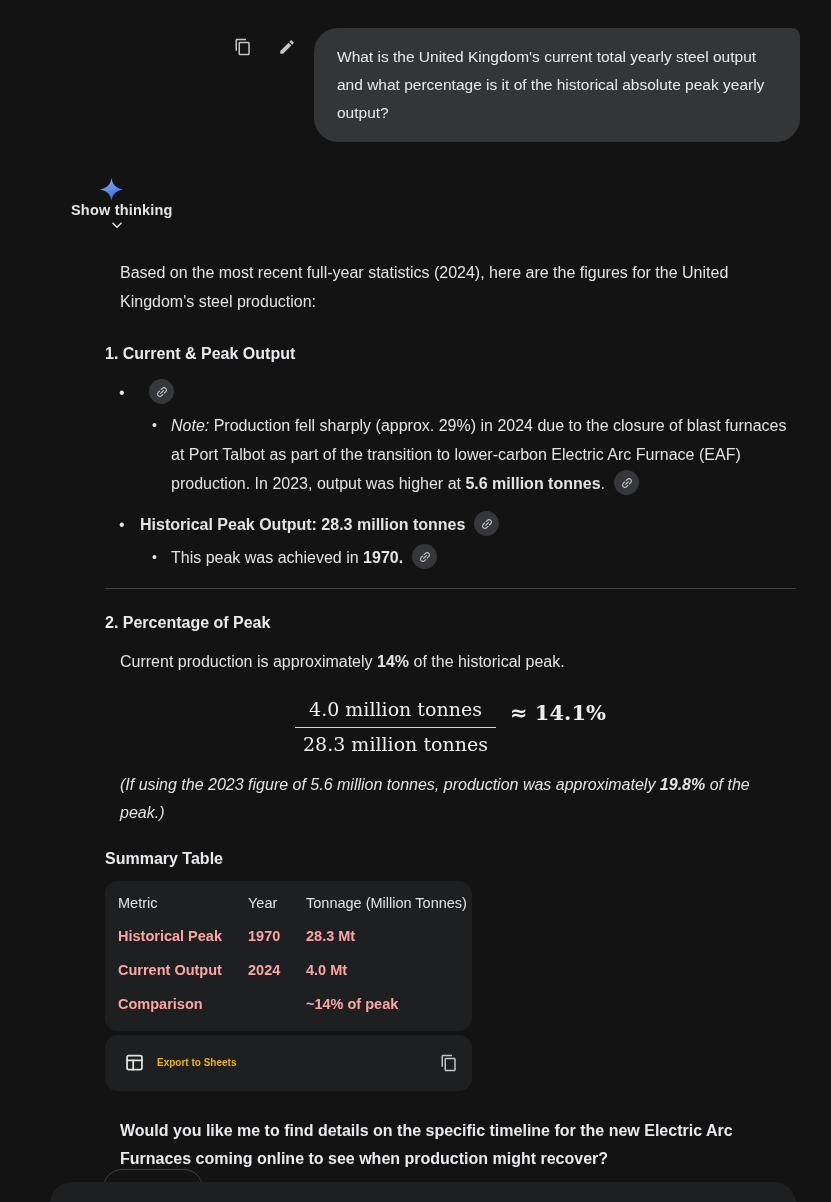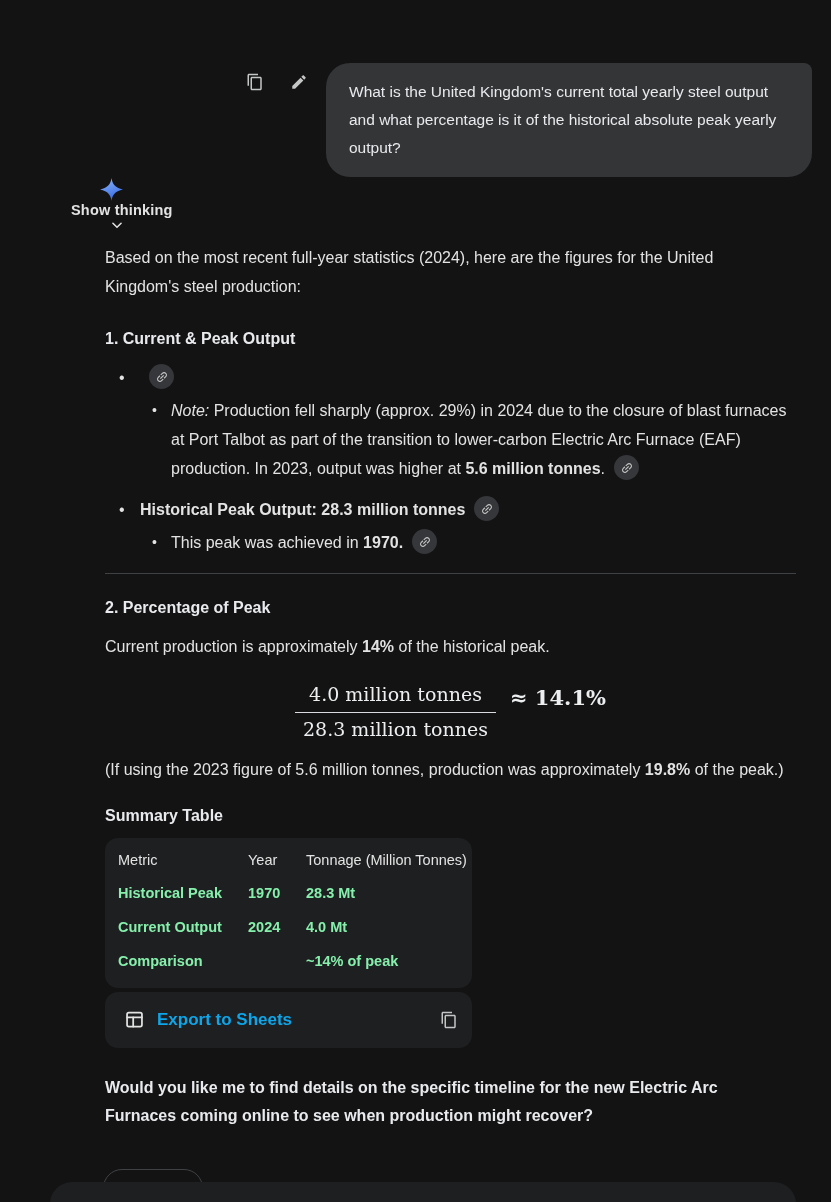--- a/index.html
+++ b/index.html
@@ -3,37 +3,37 @@
 <meta charset="utf-8">
 <style>
   * { box-sizing: border-box; }
   html,body { margin:0; padding:0; }
   body {
     width:831px; height:1202px; position:relative; overflow:hidden;
     background:#131314; color:#e3e3e3;
     font-family:"Liberation Sans", sans-serif;
   }
   
-  .user-row { position:absolute; top:28px; right:19px; display:flex; align-items:flex-start;margin-top:35px; }
+  .user-row { position:absolute; top:28px; right:31px; display:flex; align-items:flex-start; }
   .msg-actions { display:flex; gap:26px; margin-top:10px; margin-right:18px; color:#c4c7c5; }
   .icon-btn { width:18px; height:18px; cursor:pointer; background:none; border:none; padding:0; color:#c4c7c5; }
   .icon-btn svg { width:18px; height:18px; display:block; }
   .bubble {
     width:486px; background:#333537; color:#e8eaed;
     border-radius:24px 8px 24px 24px; padding:15px 23px;
     font-size:15.5px; line-height:28px;
   }
   
   .model-header { position:absolute; top:177px; left:50px; display:flex; align-items:center; cursor:pointer;flex-direction:column; }
   .sparkle { width:25px; height:25px; }
   .thinking-label { margin-left:21px; font-size:14.5px; font-weight:700; color:#e3e3e3; letter-spacing:.2px; }
   .chevron { margin-left:11px; width:14px; height:14px; color:#e3e3e3; }
   
   .content { position:absolute; left:105px; top:243px; width:691px; font-size:16px; line-height:29px; }
-  .content p { margin:0; }
+  .content p { margin:15px; }
   .intro { max-width:648px; }
   h3 { font-size:16px; line-height:20px; margin:28px 0 0; color:#e9eaed; font-weight:700; }
   .b { font-weight:700; }
   ul { list-style:none; margin:0; padding:0; }
   .list-l1 { margin-top:14px; }
   .list-l1 > li { position:relative; padding-left:35px; }
   .list-l1 > li + li { margin-top:12px; }
   .list-l1 > li::before { content:"•"; position:absolute; left:14px; color:#e3e3e3; }
   .list-l2 { margin:4px 0 8px; }
   .list-l2 > li { position:relative; padding-left:31px; }
@@ -49,36 +49,36 @@
   .para2 { margin-top:14px !important; }
   
   .formula {
     margin-top:22px; display:flex; justify-content:center; align-items:flex-start;
     font-family:"DejaVu Serif", serif; color:#eceef0;
   }
   .frac { text-align:center; font-size:19px; line-height:1.25; }
   .frac-num { padding:0 8px 5px; border-bottom:1.6px solid #d9dbde; }
   .frac-den { padding:5px 8px 0; }
   .approx { font-size:21px; font-weight:700; margin-left:14px; }
-  .italic-note { margin-top:14px !important; line-height:28px; }
+  .italic-note { margin-top:14px !important; font-style:italic; line-height:28px; }
   .table-head { margin-top:22px; }
   
   .table-card { margin-top:12px; width:367px; background:#1e1f20; border-radius:13px; padding:6px 0 9px; }
   .sum-table { width:100%; border-collapse:collapse; font-size:14.5px; }
   .sum-table th { font-weight:400; text-align:left; height:33px; color:#e3e3e3; }
-  .sum-table td { font-weight:700; height:34px; color:#86efac; }
+  .sum-table td { font-weight:700; height:34px; color:#fca5a5; }
   .sum-table th:first-child, .sum-table td:first-child { padding-left:13px; width:142px;margin-top:36px; }
   .col-year { width:58px; }
   
   .export-card {
     margin-top:4px; width:367px; height:56px; background:#1e1f20; border-radius:13px;
     display:flex; align-items:center; padding:0 14px 0 19px; cursor:pointer;
   }
   .export-card svg.tbl { width:21px; height:21px; color:#e3e3e3; }
-  .export-label { margin-left:12px; font-size:17px; font-weight:700; color:#0ea5e9; }
+  .export-label { margin-left:12px; font-size:10px; font-weight:700; color:#eab308; }
   .export-copy { margin-left:auto; }
   .closing { margin-top:26px !important; font-weight:700; line-height:28px; max-width:660px; color:#e9eaed; }
   
   .suggestion-chip {
     position:absolute; left:103px; top:1169px; width:100px; height:38px;
     border:1px solid #3f4245; border-radius:19px; background:transparent;
   }
   .input-bar {
     position:absolute; left:50px; top:1182px; width:746px; height:22px;
     background:#1e1f20; border-radius:30px 30px 0 0;

